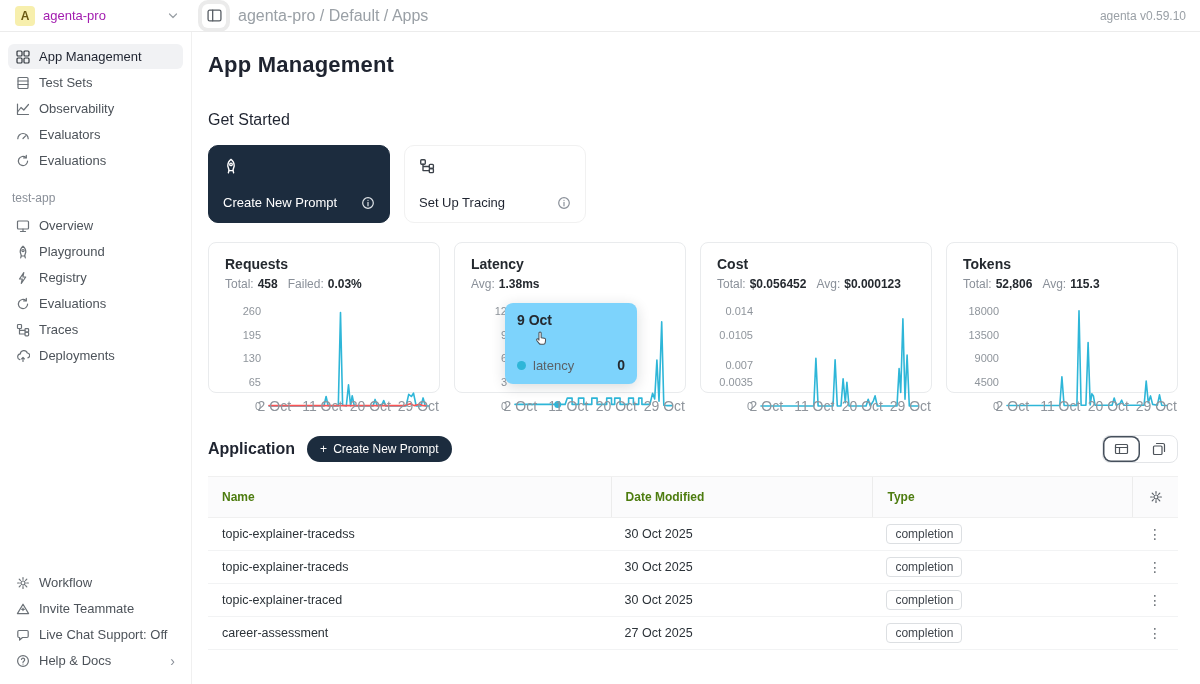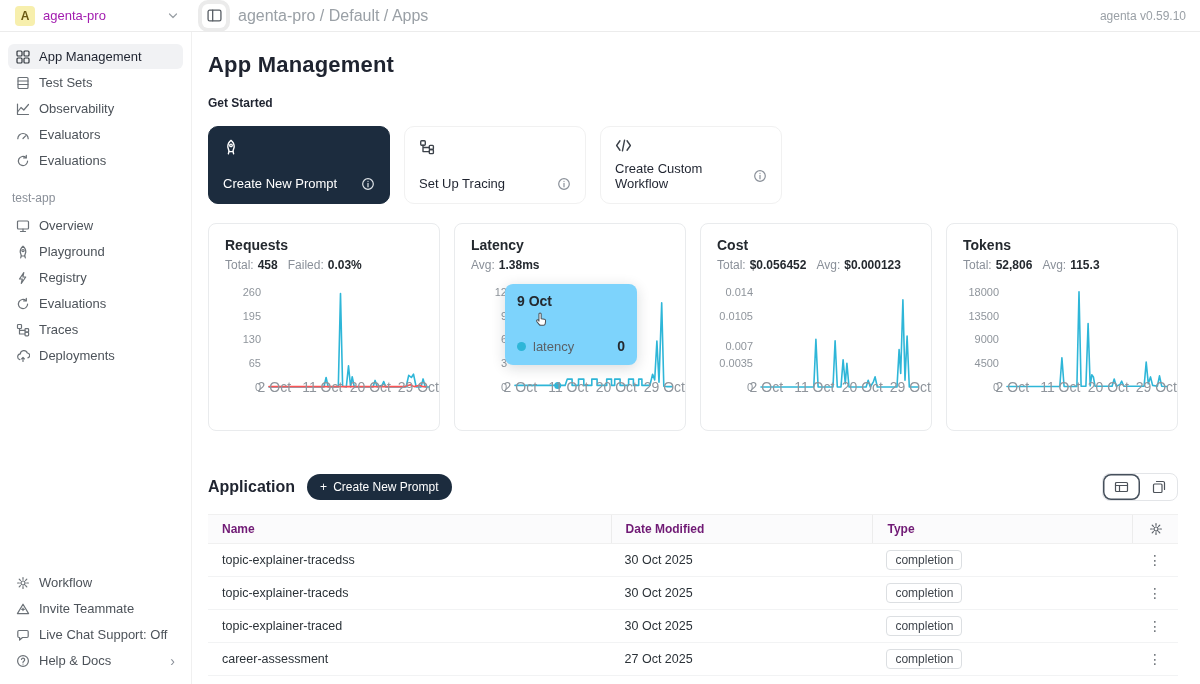--- a/index.html
+++ b/index.html
@@ -36,36 +36,36 @@
   .nav-item .icon { color:#6b7177; width:14px; display:flex; }
   .nav-item.active { background:#f1f2f4; color:#1f2430; }
   .nav-item.active .icon { color:#30363d; }
   .section-title { color:#8a9099; font-size:12px; margin:17px 4px 8px; }
   .sb-footer { margin-top:auto; }
   .nav-right { margin-left:auto; color:#8a9099; font-size:14px; line-height:1; }
 
   
   .main { flex:1; padding:0 22px 0 16px; overflow:hidden; }
   .page-title { font-size:22px; font-weight:600; margin-top:20px; letter-spacing:.2px; }
-  .section-heading { font-size:12px; font-weight:700; margin-top:18px; }
+  .section-heading { font-size:16px; font-weight:400; margin-top:33px; }
 
   
   .gs-row { display:flex; gap:14px; margin-top:16px; }
   .gs-card { width:182px; height:78px; border:1px solid #f1f1f1; border-radius:10px; background:#fff;
              padding:12px 14px; display:flex; flex-direction:column; justify-content:space-between; cursor:pointer; }
   .gs-card.dark { background:var(--navy); border-color:var(--navy); color:#fff; }
   .gs-top { color:inherit; }
   .gs-bottom { display:flex; align-items:center; justify-content:space-between; font-size:13px; }
   .gs-card.dark .gs-bottom { color:#fff; }
   .info-ic { color:#8a9099; }
   .gs-card.dark .info-ic { color:#dfe4e8; }
 
   
   .stats-row { display:flex; gap:14px; margin-top:19px; }
-  .stat-card { flex:1; height:208px; border:1px solid #e9ebed; border-radius:8px; background:#fff;
+  .stat-card { flex:1; height:151px; border:1px solid #e9ebed; border-radius:8px; background:#fff;
                padding:13px 16px; position:relative; }
   .stat-title { font-size:14px; font-weight:600; color:#24292f; }
   .stat-sub { font-size:12px; color:#8a9099; margin-top:5px; }
   .stat-sub b { color:#24292f; font-weight:600; margin:0 10px 0 4px; }
   .chart { position:relative; height:134px; margin-top:9px; }
   .ytick { position:absolute; left:0; width:36px; text-align:right; font-size:11px; color:#8f959c;
            transform:translateY(-50%); }
   .xtick { position:absolute; top:98px; transform:translateX(-50%); font-size:14px; color:#8f959c;
            white-space:nowrap; }
 
@@ -91,23 +91,23 @@
                       font-family:inherit; color:#333; background:transparent; }
   .search-box input::placeholder { color:#c3c7cc; }
   .search-btn { width:30px; height:100%; display:flex; align-items:center; justify-content:center;
                 color:#6b7177; cursor:pointer; }
   .view-toggle { display:flex; border:1px solid #e3e5e8; border-radius:8px; height:28px; background:#fff; }
   .vt-seg { width:37px; display:flex; align-items:center; justify-content:center; color:#4d535a; cursor:pointer; }
   .vt-seg.selected { box-shadow:inset 0 0 0 1.5px #46505c; border-radius:8px; }
 
   
   .table { margin-top:13px; }
-  .thead { display:flex; align-items:center; height:30px; background:#fbfbfc;
+  .thead { display:flex; align-items:center; height:42px; background:#fbfbfc;
            border-top:1px solid #f0f0f0; border-bottom:1px solid #f0f0f0;
-           font-size:12px; font-weight:600; color:#701a75; }
+           font-size:12px; font-weight:600; color:#4d7c0f; }
   .col-name { flex:0 0 41.5%; padding-left:14px; }
   .col-date { flex:0 0 27%; padding-left:14px; }
   .col-type { flex:1; padding-left:14px; }
   .col-act  { flex:0 0 46px; display:flex; justify-content:center; }
   .thead .col-date, .thead .col-type { border-left:1px solid #ececec; height:100%; display:flex; align-items:center; }
   .thead .col-act { border-left:1px solid #ececec; height:100%; align-items:center; color:#5a6067; }
   .trow { display:flex; align-items:center; height:33px; border-bottom:1px solid #f2f3f4;
           font-size:12.5px; color:#2b3238; }
   .badge { display:inline-block; border:1px solid #dcdfe2; border-radius:4px; padding:2px 8px;
            font-size:12px; color:#40464d; background:#fff; }
@@ -319,39 +319,20 @@
         <span class="gs-top icon" style="color:#3c424a">
             <svg width="16" height="16" viewBox="0 0 14 14">
               <rect class="ic" x="1.5" y="1.5" width="4" height="4" rx="0.8"></rect>
               <path class="ic" d="M3.5 5.5v5.5h5.5M3.5 7.4h5.5"></path>
               <rect class="ic" x="9" y="5.6" width="3.6" height="3.6" rx="0.8"></rect>
               <rect class="ic" x="9" y="9.2" width="3.6" height="3.6" rx="0.8"></rect>
             </svg>
           </span>
         <div class="gs-bottom">
           <span>Set Up Tracing</span>
-          <span class="info-ic icon">
-              <svg width="14" height="14" viewBox="0 0 14 14">
-                <circle class="ic" cx="7" cy="7" r="5.3"></circle>
-                <line class="ic" x1="7" y1="6.4" x2="7" y2="9.8"></line>
-                <circle cx="7" cy="4.3" r="0.65" fill="currentColor" stroke="none"></circle>
-              </svg>
-            </span>
-        </div>
-      </div>
-      <div class="gs-card">
-        <span class="gs-top icon" style="color:#3c424a">
-            <svg width="17" height="13" viewBox="0 0 14 11">
-              <polyline class="ic" points="4,1.5 1.2,5.5 4,9.5"></polyline>
-              <polyline class="ic" points="10,1.5 12.8,5.5 10,9.5"></polyline>
-              <line class="ic" x1="7.9" y1="1" x2="6.1" y2="10"></line>
-            </svg>
-          </span>
-        <div class="gs-bottom">
-          <span>Create Custom Workflow</span>
           <span class="info-ic icon">
               <svg width="14" height="14" viewBox="0 0 14 14">
                 <circle class="ic" cx="7" cy="7" r="5.3"></circle>
                 <line class="ic" x1="7" y1="6.4" x2="7" y2="9.8"></line>
                 <circle cx="7" cy="4.3" r="0.65" fill="currentColor" stroke="none"></circle>
               </svg>
             </span>
         </div>
       </div>
     </div>

